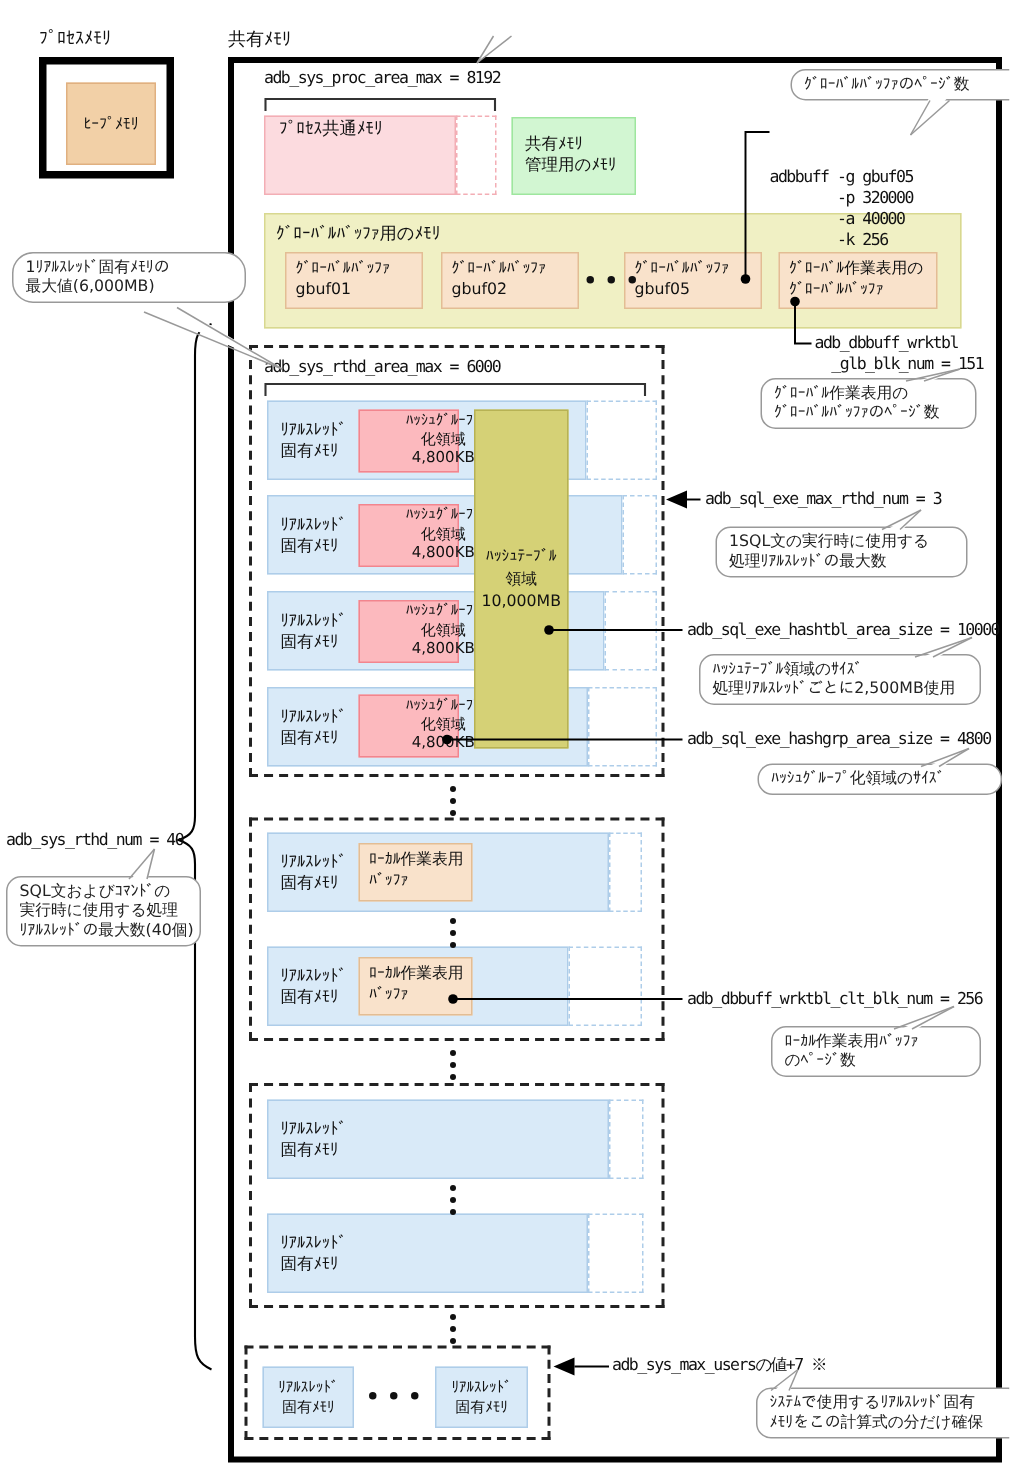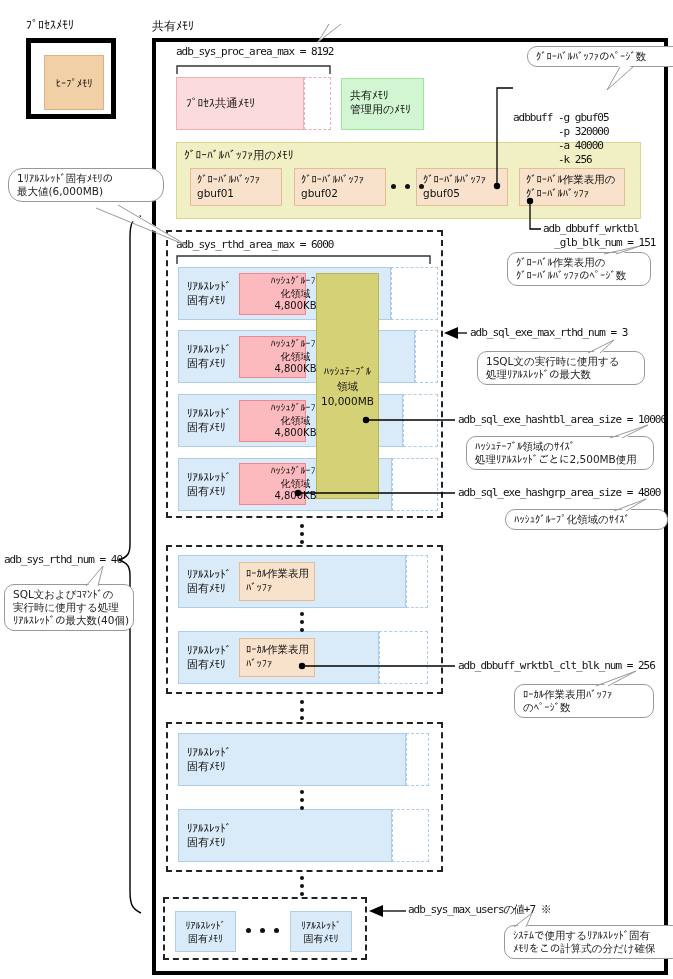--- a/index.html
+++ b/index.html
@@ -40,21 +40,21 @@
   <div class="title jp" style="left:26px;top:18px;">ﾌﾟﾛｾｽﾒﾓﾘ</div>
   <div class="title jp" style="left:152px;top:18px;">共有ﾒﾓﾘ</div>
 
   <div class="box" style="left:26px;top:38px;width:90px;height:81px;border:5px solid #000;z-index:1;"></div>
   <div class="box" style="left:44px;top:55px;width:60px;height:55px;background:var(--heap-fill);border:1px solid var(--heap-border);z-index:2;display:flex;align-items:center;justify-content:center;font-size:10.5px;white-space:pre;">ﾋｰﾌﾟﾒﾓﾘ</div>
 
   <div class="box" style="left:152px;top:38px;width:516px;height:937px;border:4px solid #000;z-index:0;"></div>
 
   <div class="param" style="left:176px;top:45px;">adb_sys_proc_area_max = 8192</div>
 
-  <div class="box" style="left:176px;top:77px;width:128px;height:53px;background:var(--pink-fill);border:1px solid var(--pink-border);z-index:1;display:flex;align-items:center;">
+  <div class="box" style="left:176px;top:77px;width:128px;height:53px;background:var(--pink-fill);border:1px solid var(--pink-border);z-index:1;display:flex;">
     <span class="jp" style="padding-left:9px;font-size:11.5px;white-space:pre;">ﾌﾟﾛｾｽ共通ﾒﾓﾘ</span>
   </div>
   <div class="box" style="left:304px;top:77px;width:27px;height:53px;border:1px dashed var(--pink-border);background:#fff;z-index:1;"></div>
 
   <div class="box pre jp" style="left:341px;top:78px;width:83px;height:52px;background:var(--green-fill);border:1px solid var(--green-border);z-index:1;font-size:11px;line-height:14px;padding:10px 0 0 8px;">共有ﾒﾓﾘ
 管理用のﾒﾓﾘ</div>
 
   <div class="param" style="left:513px;top:82px;margin-top:29px;">adbbuff -g gbuf05
         -p 320000
         -a 40000

